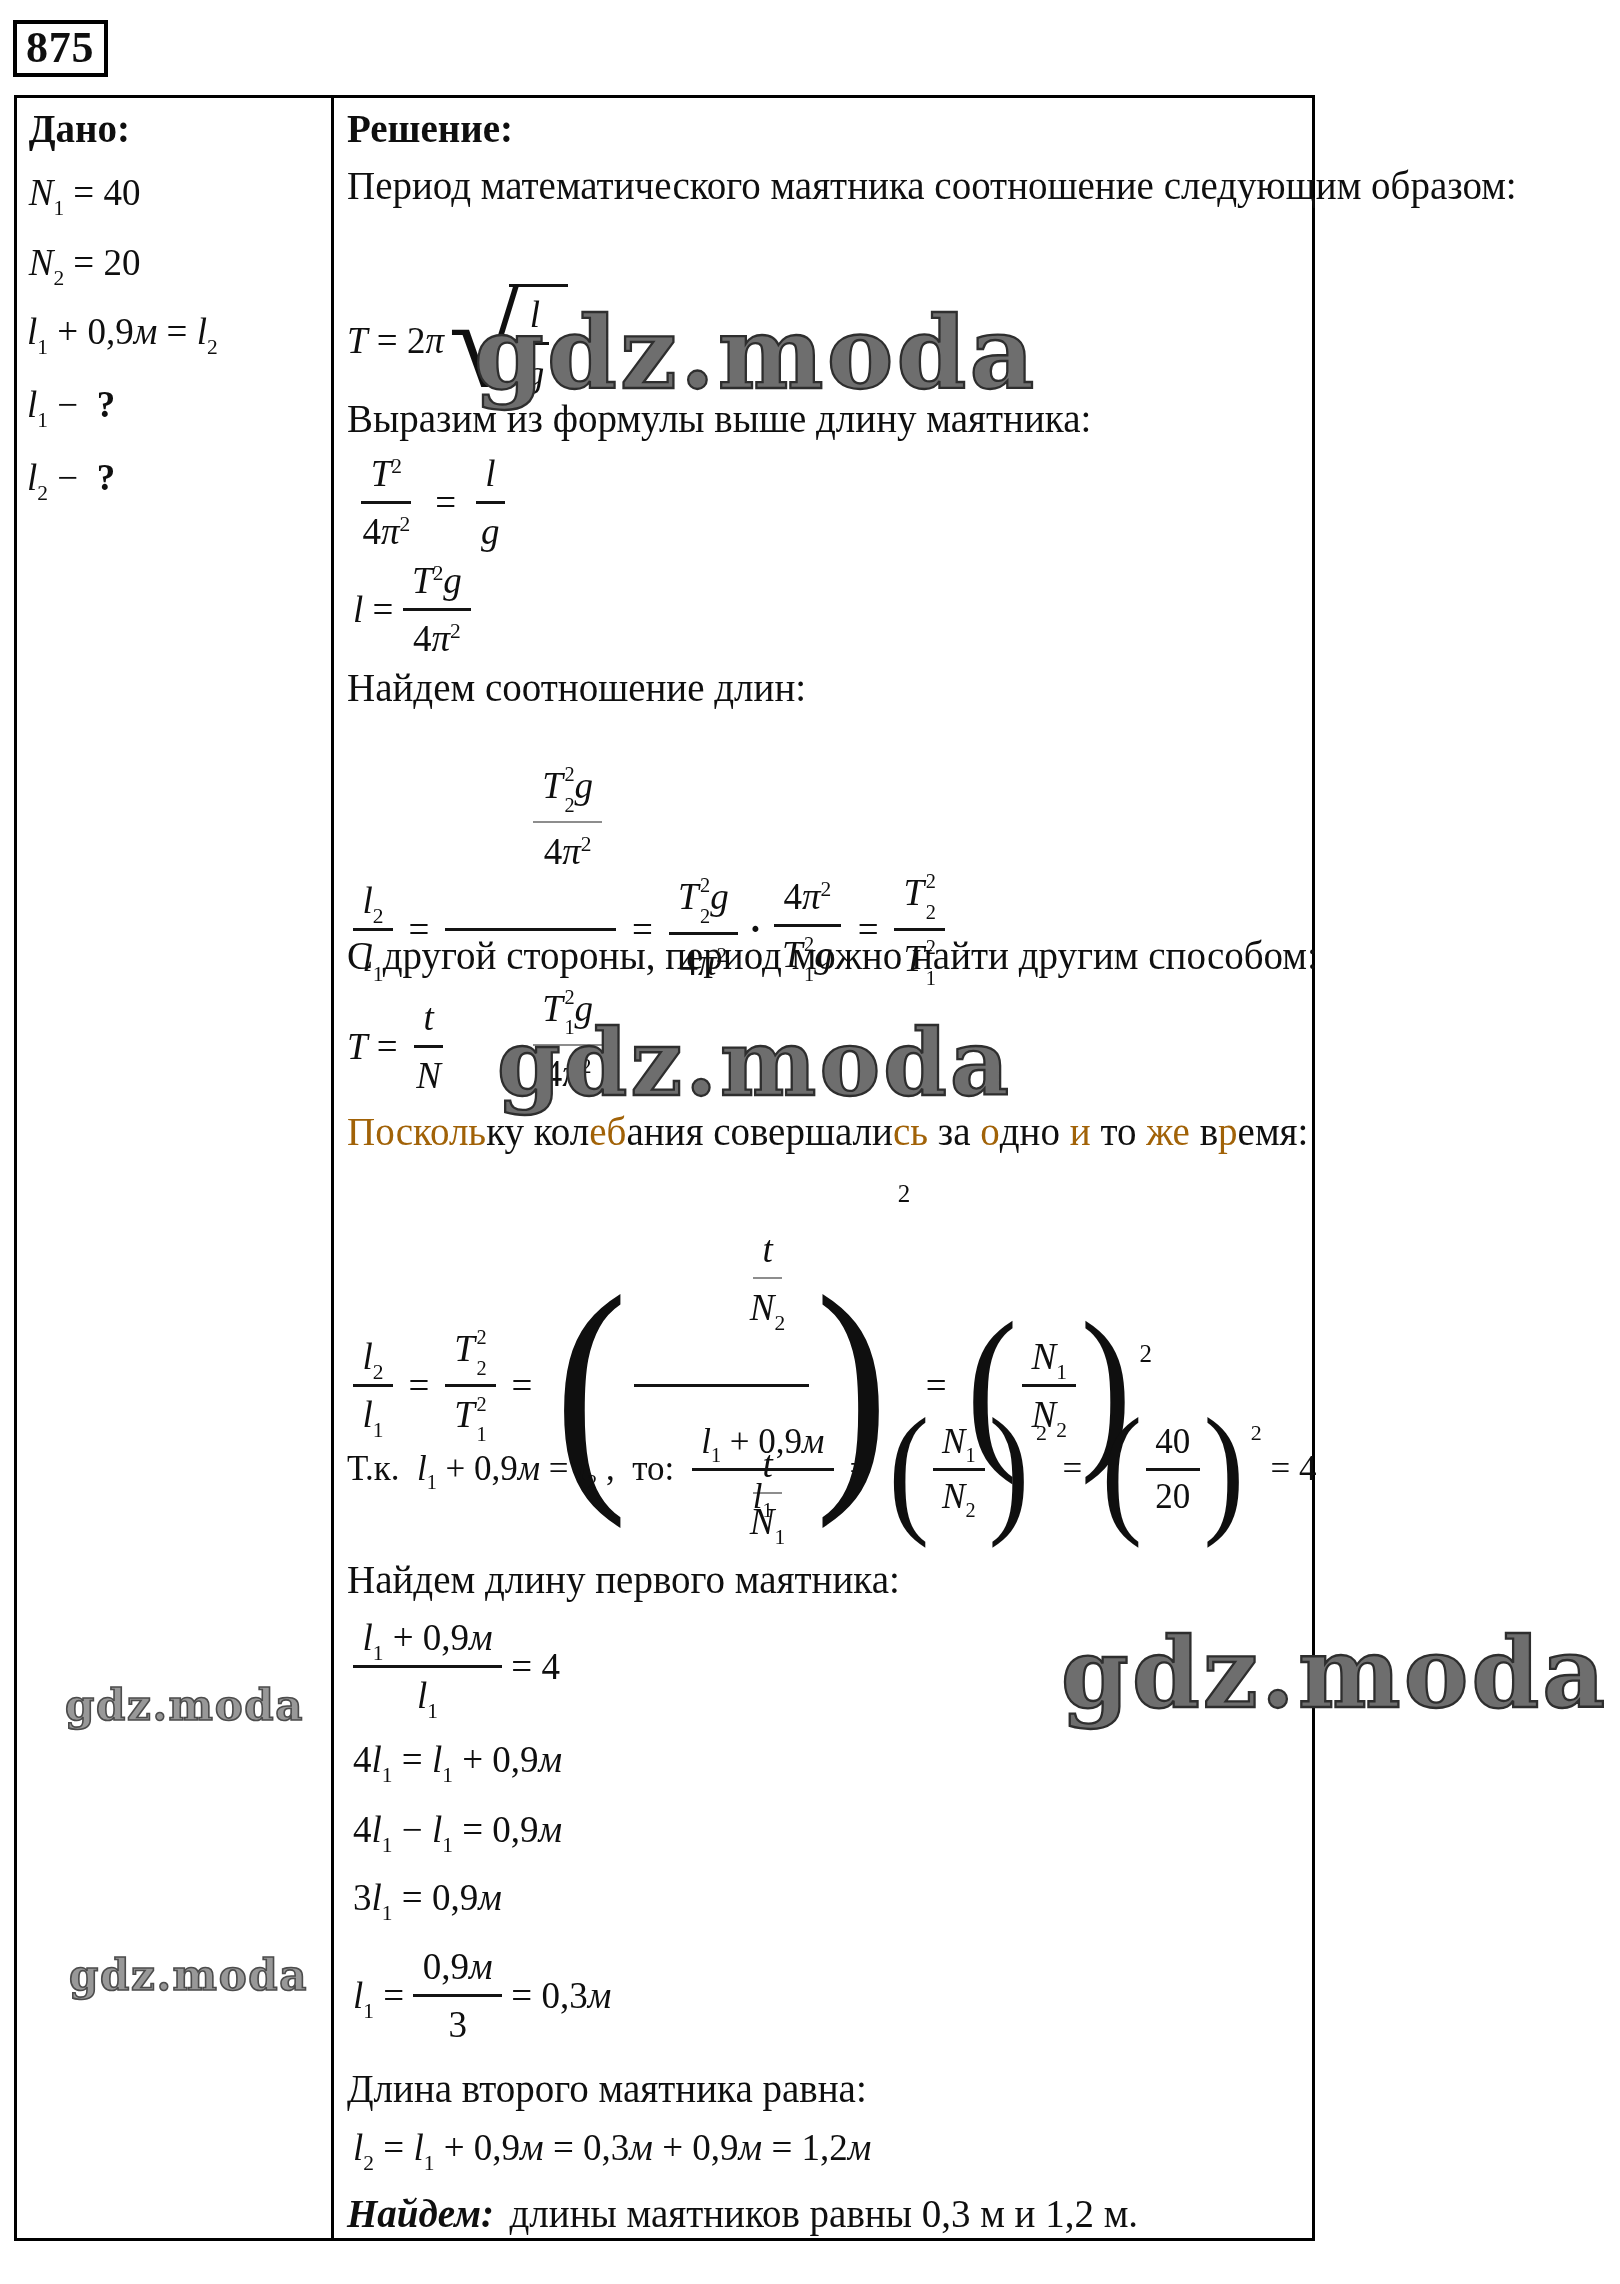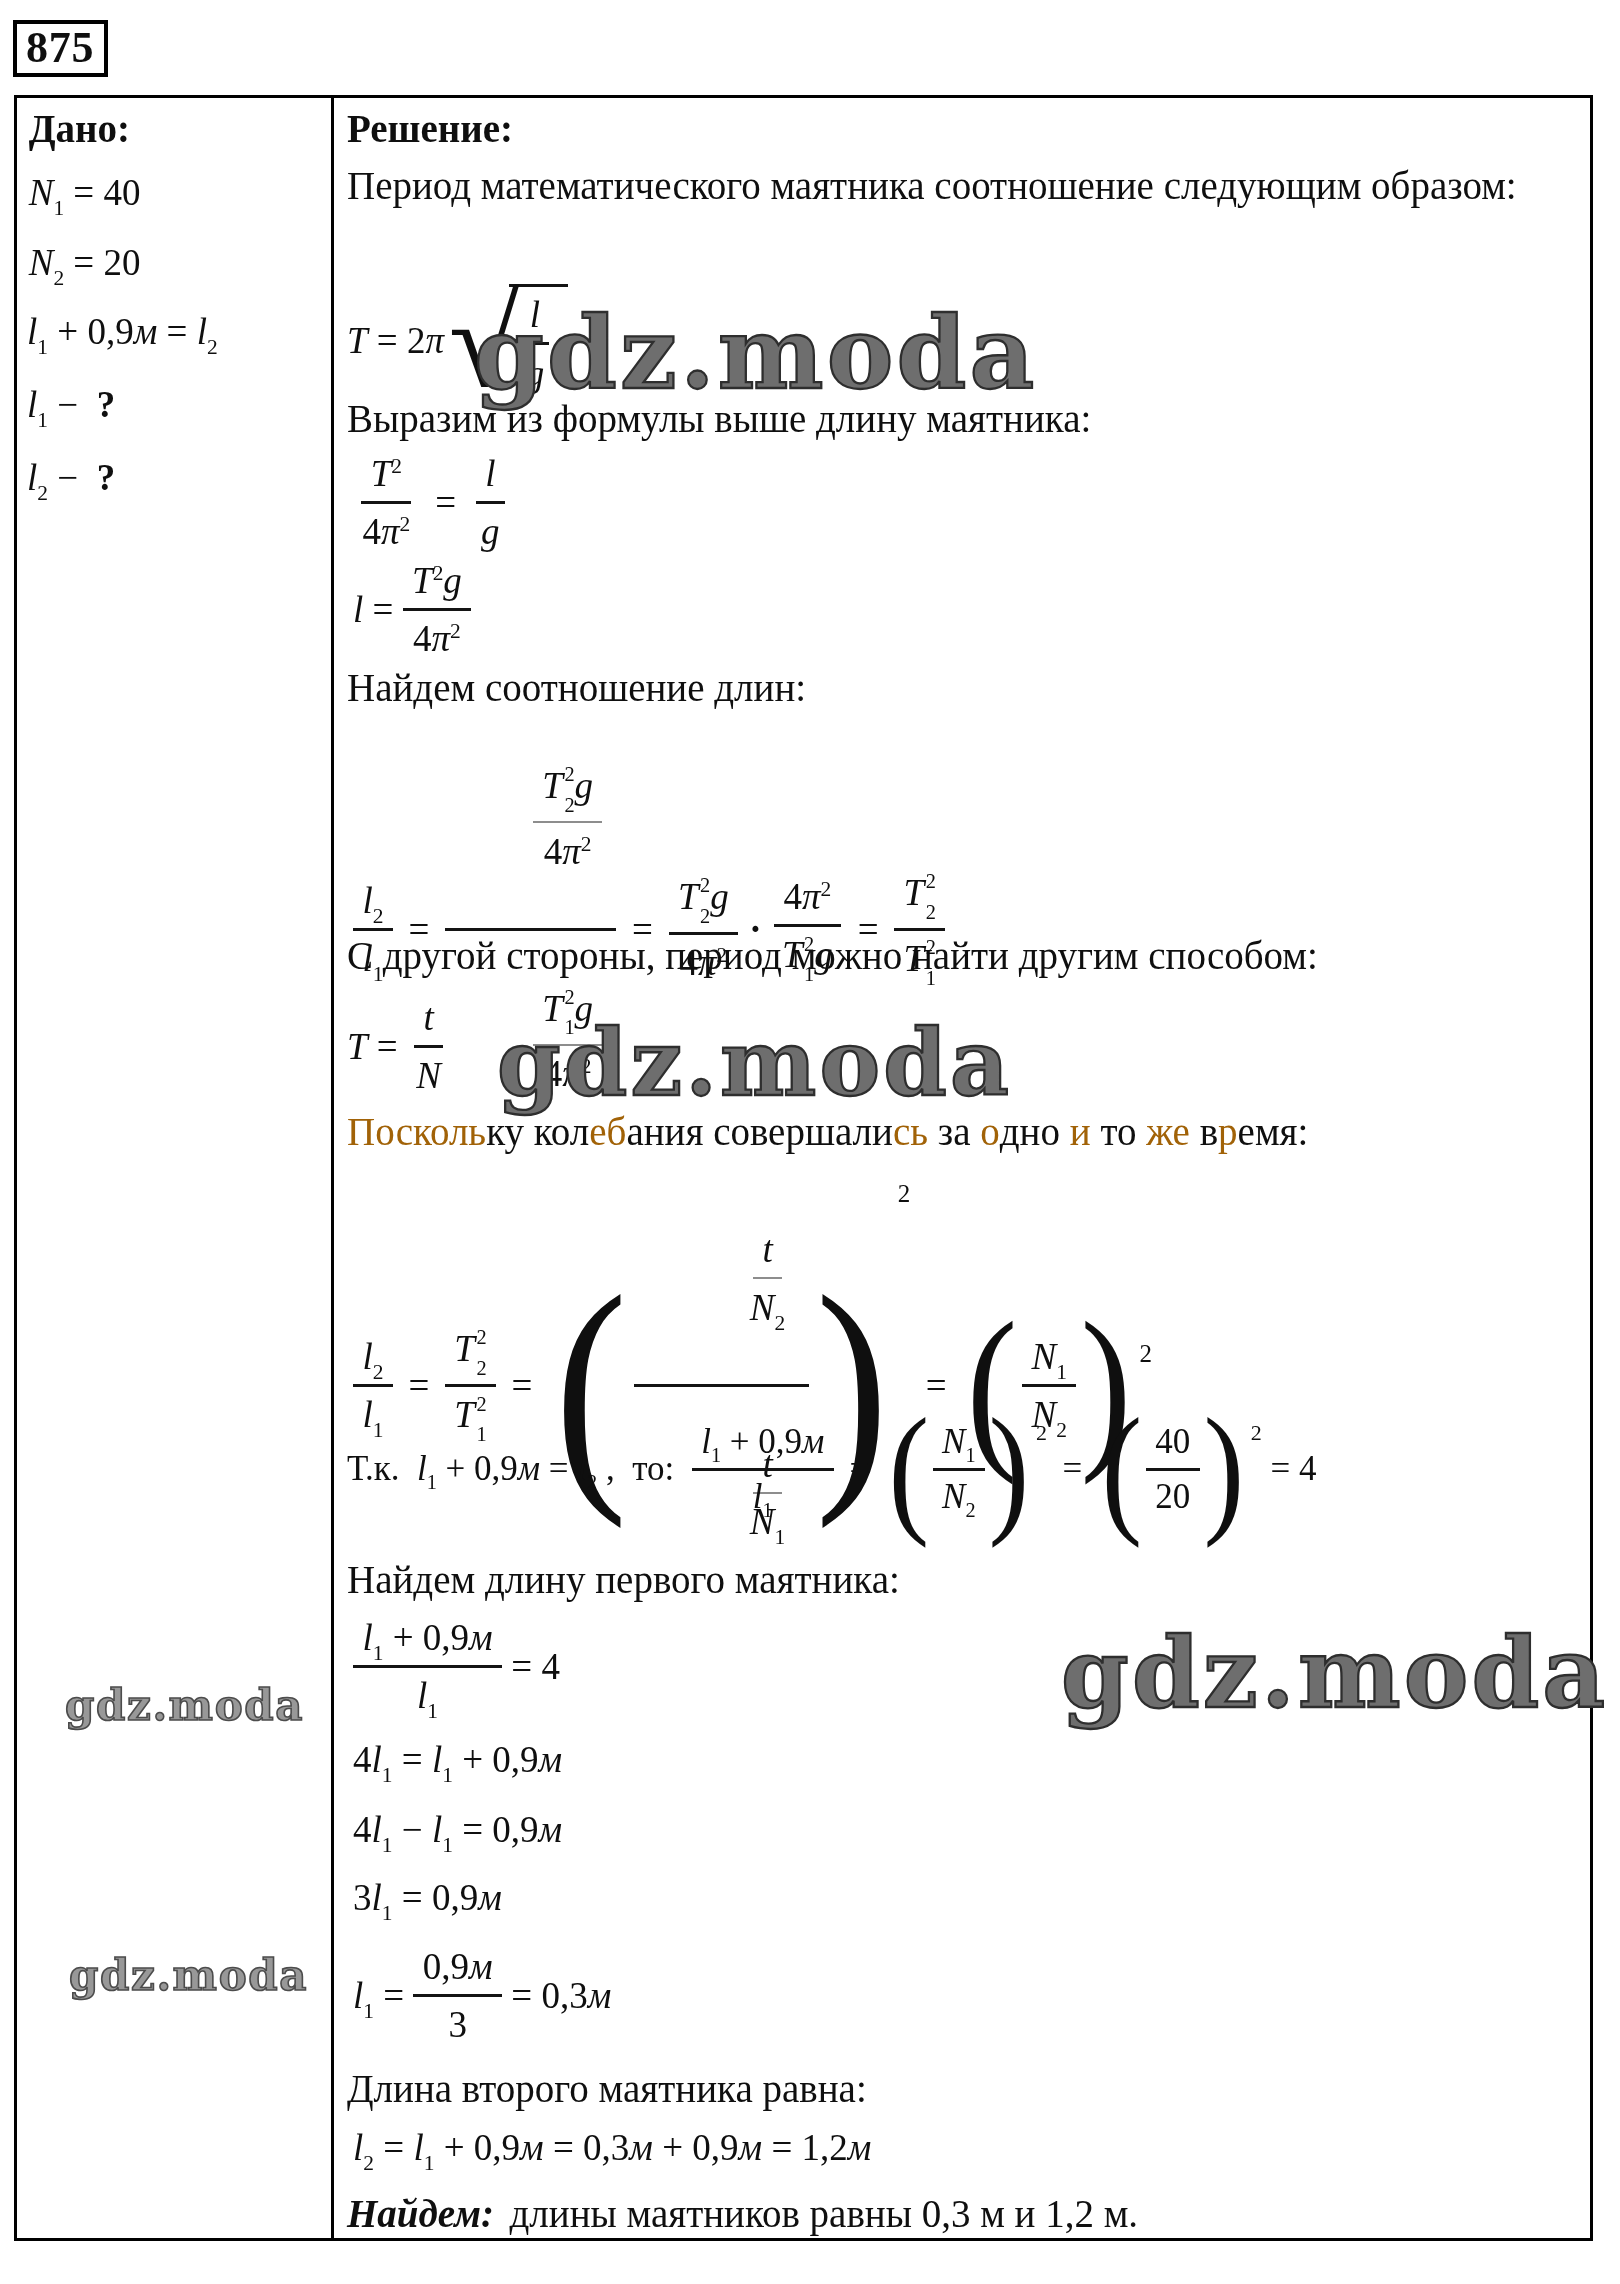--- a/index.html
+++ b/index.html
@@ -15,21 +15,21 @@
   
   .numbox{
     position:absolute;left:12.5px;top:20px;border:4.7px solid #000;
     font-weight:bold;font-size:44px;line-height:1.05;padding:0.8px 9.4px 2.3px 9.4px;
     letter-spacing:0.8px;
     text-align:center;
   }
 
   
   .table{
-    position:absolute;left:14px;top:95px;width:1579px;height:2146px;
+    position:absolute;left:14px;top:95px;width:1301px;height:2146px;
     border:3.9px solid #000;box-sizing:border-box;
   }
   .given{
     position:absolute;left:0;top:0;bottom:0;width:314px;
     border-right:3.9px solid #000;
   }
 
   .coltitle{font-weight:bold;font-size:39px;}
   .para{font-size:39px;line-height:1.32;width:1218px;}
   .math{font-size:37px;}

